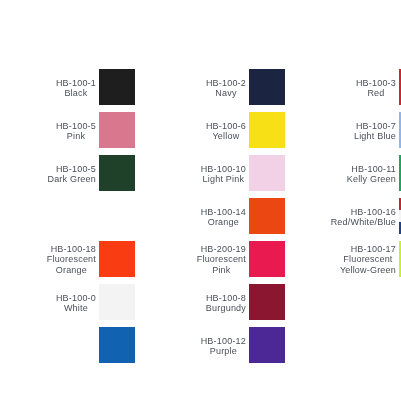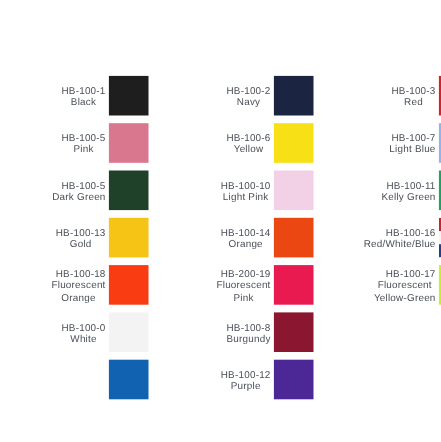--- a/index.html
+++ b/index.html
@@ -131,27 +131,20 @@
       </div>
       <div class="swatch-chip" style="background: rgb(242, 208, 230);"></div>
     </div>
     <div class="swatch-cell col-2 row-2">
       <div class="swatch-label" style="color: rgb(74, 79, 88);">
         <span class="code">HB-100-11</span>
         <span class="name">Kelly Green</span>
       </div>
       <div class="swatch-chip" style="background: rgb(23, 168, 96);"></div>
     </div>
-    <div class="swatch-cell col-0 row-3">
-      <div class="swatch-label" style="color: rgb(74, 79, 88);">
-        <span class="code">HB-100-13</span>
-        <span class="name">Gold</span>
-      </div>
-      <div class="swatch-chip" style="background: rgb(246, 196, 20);"></div>
-    </div>
     <div class="swatch-cell col-1 row-3">
       <div class="swatch-label" style="color: rgb(74, 79, 88);">
         <span class="code">HB-100-14</span>
         <span class="name">Orange</span>
       </div>
       <div class="swatch-chip" style="background: rgb(234, 71, 19);"></div>
     </div>
     <div class="swatch-cell col-2 row-3">
       <div class="swatch-label" style="color: rgb(74, 79, 88);">
         <span class="code">HB-100-16</span>

